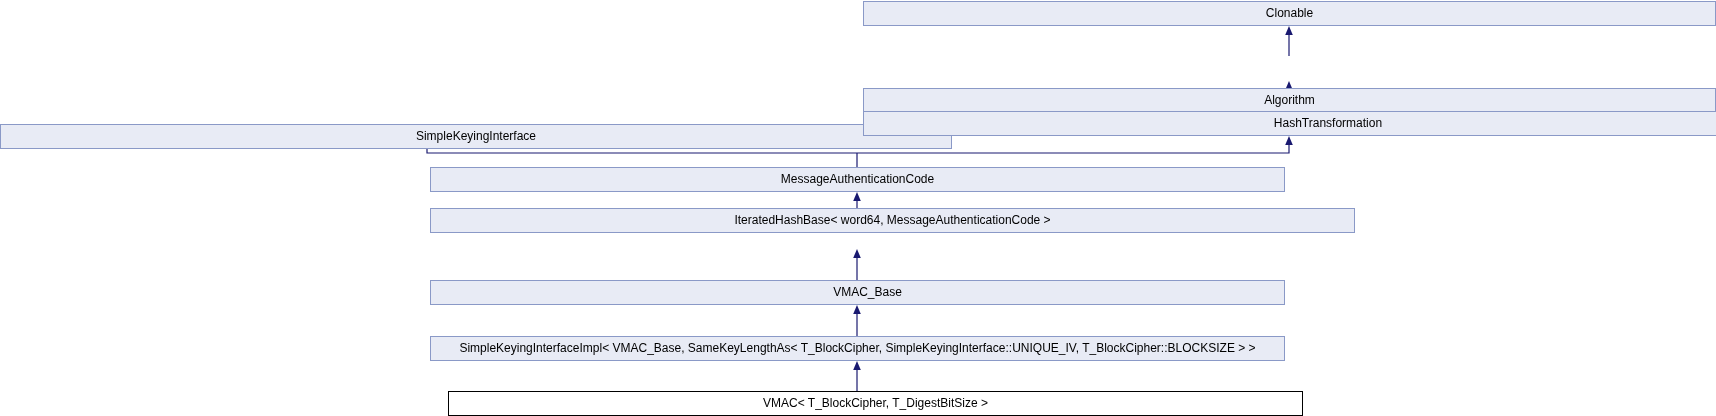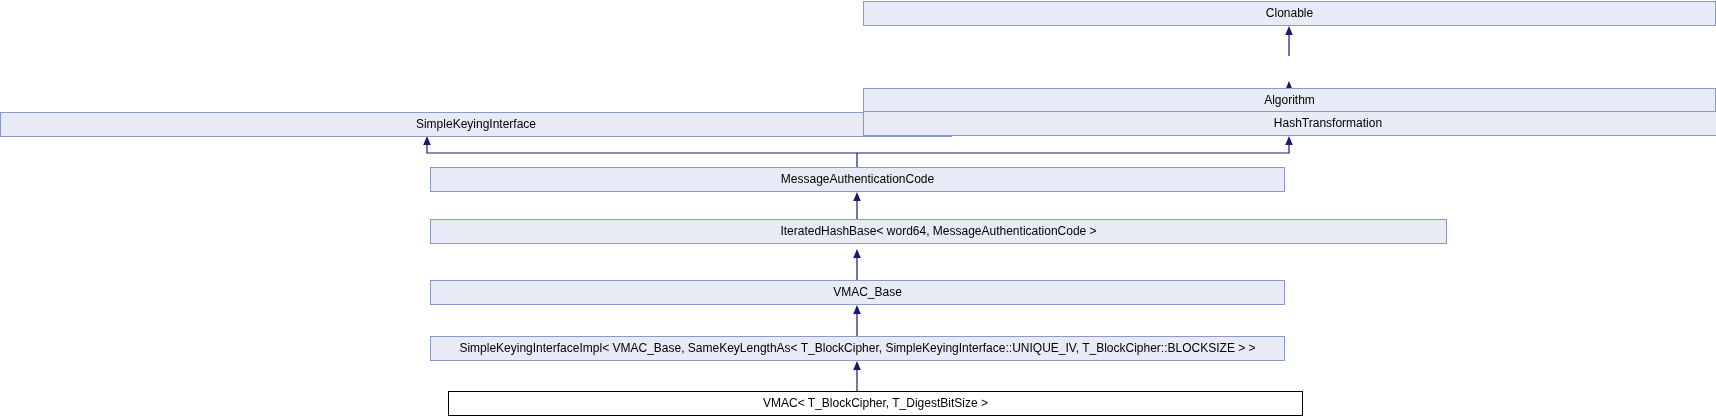--- a/index.html
+++ b/index.html
@@ -36,24 +36,24 @@
     cursor: pointer;
   }
   .node.current {
     background: #ffffff;
     border: 1px solid #000000;
     cursor: default;
   }
   
   .n-clonable        { left: 863px; top: 1px;   width: 853px; }
   .n-algorithm       { left: 863px; top: 56px;  width: 853px; margin-top: 32px; }
-  .n-ski             { left: 0px;   top: 112px; width: 952px; }
+  .n-ski             { left: 0px;   top: 124px; width: 952px; }
   .n-hash            { left: 863px; top: 111px; width: 930px; }
   .n-mac             { left: 430px; top: 167px; width: 855px; }
-  .n-ihb             { left: 430px; top: 219px; width: 1017px; }
+  .n-ihb             { left: 430px; top: 208px; width: 925px; }
   .n-vmacbase        { left: 430px; top: 280px; width: 855px; padding-left: 20px; }
   .n-skiimpl         { left: 430px; top: 336px; width: 855px; }
   .n-vmac            { left: 448px; top: 391px; width: 855px; }
 </style>
 </head>
 <body>
 
 <div class="diagram">
 
   <svg class="edges" width="1716" height="416" viewBox="0 0 1716 416" aria-hidden="true">

